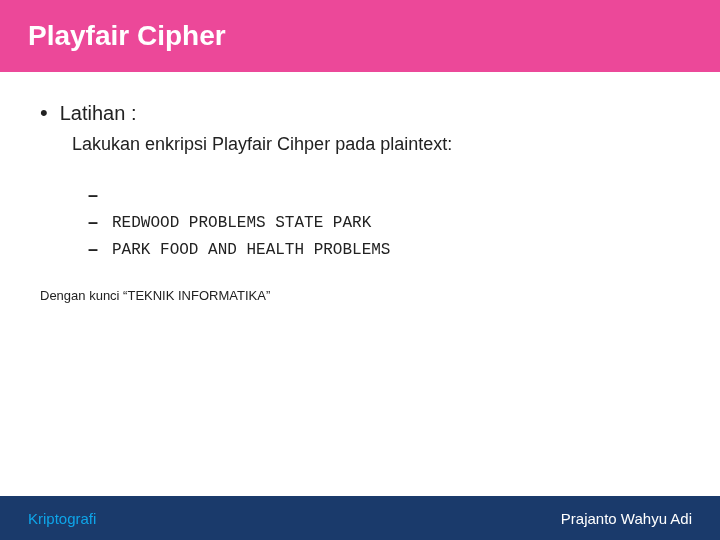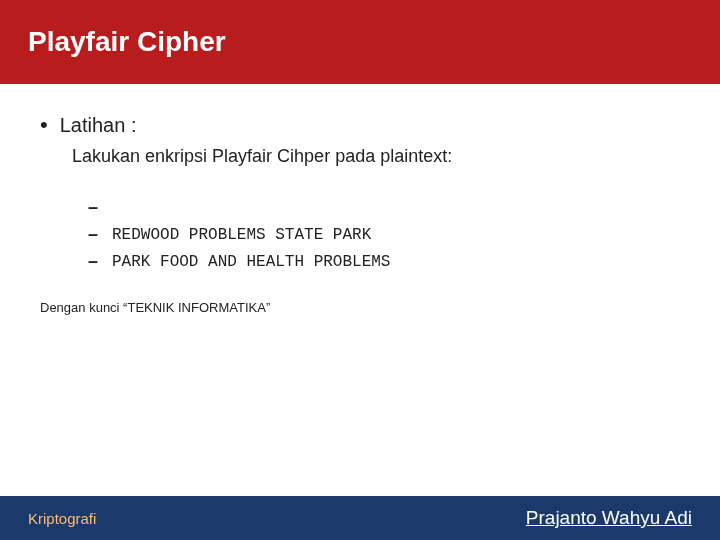--- a/index.html
+++ b/index.html
@@ -11,23 +11,23 @@
     body {
       width: 720px;
       height: 540px;
       font-family: 'Segoe UI', Arial, sans-serif;
       background: #ffffff;
       display: flex;
       flex-direction: column;
     }
 
     .header {
-      background: #b91c1c;
+      background: #ec4899;
       color: #ffffff;
-      padding: 26px 28px;
+      padding: 20px 28px;
       min-height: 72px;
       display: flex;
       align-items: center;
     }
 
     .header-title {
       font-size: 28px;
       font-weight: bold;
       color: #ffffff;
     }
@@ -99,27 +99,26 @@
       color: #ffffff;
       padding: 10px 28px;
       min-height: 44px;
       display: flex;
       align-items: center;
       justify-content: space-between;
     }
 
     .footer-left {
       font-size: 15px;
-      color: #fdba74;
+      color: #0ea5e9;
     }
 
     .footer-right {
-      font-size: 19px;
+      font-size: 15px;
       color: #ffffff;
-      text-decoration: underline;
     }
   </style>
 </head>
 <body>
 
 <div class="header">
   <span class="header-title">Playfair Cipher</span>
 </div>
 
 <div class="main-content">

